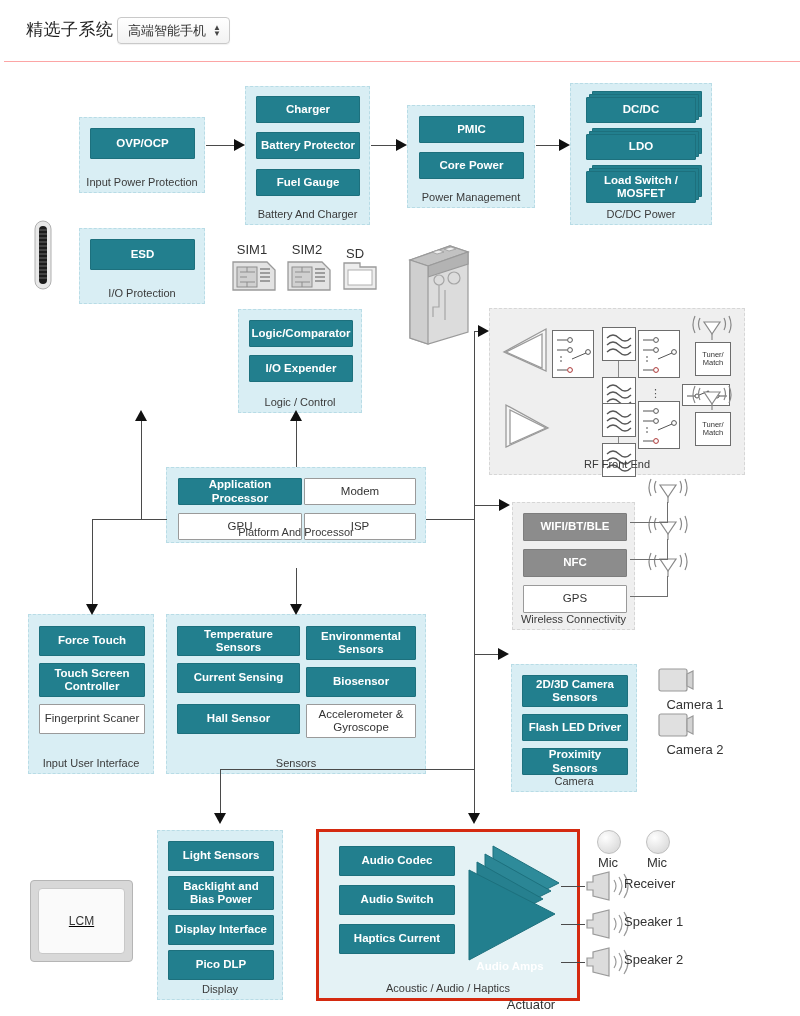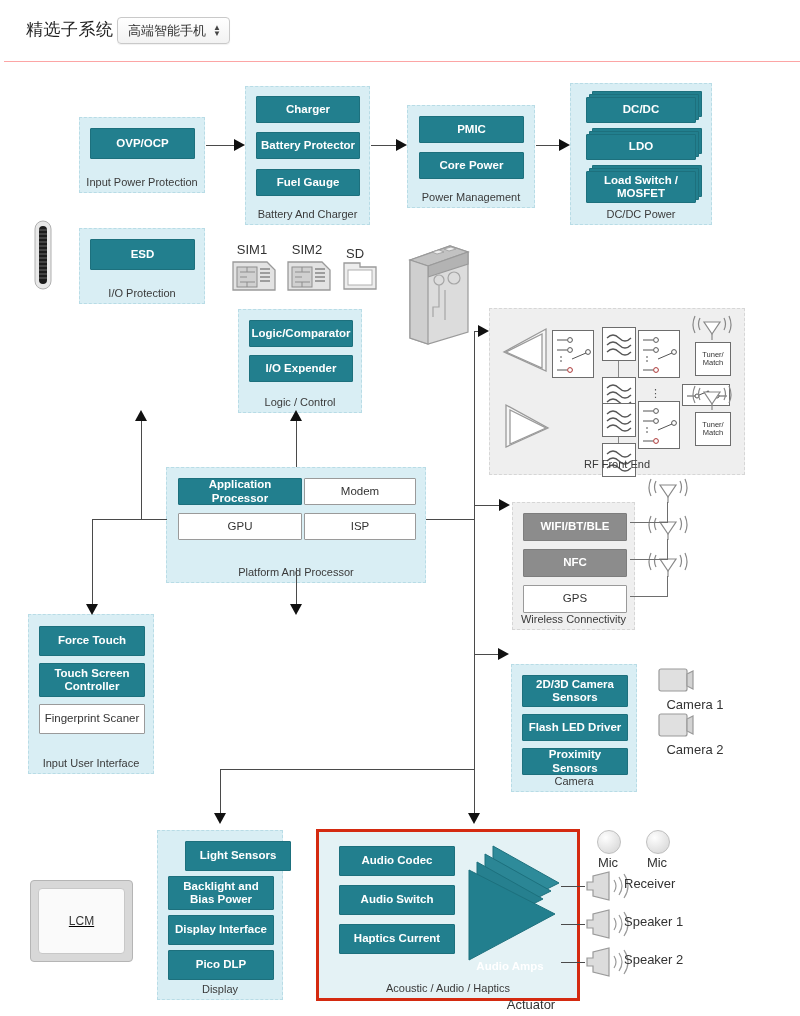--- a/index.html
+++ b/index.html
@@ -376,21 +376,21 @@
       </div>
       <div class="tuner" style="left:205px;top:103px;width:36px;height:34px;">
         <div>
           <div>Tuner/</div>
           <div>Match</div>
         </div>
       </div>
       <div class="group-caption">RF Front End</div>
     </div>
 
-    <div class="group" style="left:166px;top:405px;width:260px;height:116px;padding-left:17px;">
+    <div class="group" style="left:166px;top:405px;width:260px;height:76px;padding-left:17px;">
       <div class="blk" style="left:11px;top:10px;width:124px;height:27px;">Application Processor</div>
       <div class="blk white" style="left:137px;top:10px;width:112px;height:27px;">Modem</div>
       <div class="blk white" style="left:11px;top:45px;width:124px;height:27px;">GPU</div>
       <div class="blk white" style="left:137px;top:45px;width:112px;height:27px;">ISP</div>
       <div class="group-caption">Platform And Processor</div>
     </div>
 
     <div class="group grey" style="left:512px;top:440px;width:123px;height:128px;">
       <div class="blk grey" style="left:10px;top:10px;width:104px;height:28px;">WIFI/BT/BLE</div>
       <div class="blk grey" style="left:10px;top:46px;width:104px;height:28px;">NFC</div>
@@ -441,20 +441,29 @@
     <div class="line vline" style="left:667px;top:477px;height:21px;background:#6e6e6e;"></div>
     <div class="line vline" style="left:667px;top:514px;height:21px;background:#6e6e6e;"></div>
 
     <div class="group" style="left:28px;top:552px;width:126px;height:160px;">
       <div class="blk" style="left:10px;top:11px;width:106px;height:30px;">Force Touch</div>
       <div class="blk" style="left:10px;top:48px;width:106px;height:34px;">Touch Screen Controller</div>
       <div class="blk white" style="left:10px;top:89px;width:106px;height:30px;">Fingerprint Scaner</div>
       <div class="group-caption">Input User Interface</div>
     </div>
 
+    <div class="group" style="left:166px;top:552px;width:260px;height:160px;">
+      <div class="blk" style="left:10px;top:11px;width:123px;height:30px;">Temperature Sensors</div>
+      <div class="blk" style="left:139px;top:11px;width:110px;height:34px;">Environmental Sensors</div>
+      <div class="blk" style="left:10px;top:48px;width:123px;height:30px;">Current Sensing</div>
+      <div class="blk" style="left:139px;top:52px;width:110px;height:30px;">Biosensor</div>
+      <div class="blk" style="left:10px;top:89px;width:123px;height:30px;">Hall Sensor</div>
+      <div class="blk white" style="left:139px;top:89px;width:110px;height:34px;">Accelerometer &amp; Gyroscope</div>
+      <div class="group-caption">Sensors</div>
+    </div>
 
     <div class="group" style="left:511px;top:602px;width:126px;height:128px;">
       <div class="blk" style="left:10px;top:10px;width:106px;height:32px;">2D/3D Camera Sensors</div>
       <div class="blk" style="left:10px;top:49px;width:106px;height:27px;">Flash LED Driver</div>
       <div class="blk" style="left:10px;top:83px;width:106px;height:27px;">Proximity Sensors</div>
       <div class="group-caption">Camera</div>
     </div>
     <div class="camicon" style="left:657px;top:603px;">
       <svg width="42" height="30" viewBox="0 0 42 30">
         <rect x="2" y="4" width="28" height="22" rx="2" fill="#e0e0e0" stroke="#9a9a9a" stroke-width="1.2"></rect>
@@ -468,21 +477,21 @@
         <path d="M30,9 L36,6 L36,24 L30,21 Z" fill="#d3d3d3" stroke="#9a9a9a" stroke-width="1.2"></path>
       </svg>
     </div>
     <div class="lbl" style="left:650px;top:680px;width:90px;">Camera 2</div>
 
     <div class="lcm" style="left:30px;top:818px;width:103px;height:82px;">
       <div class="lcm-inner">LCM</div>
     </div>
 
     <div class="group" style="left:157px;top:768px;width:126px;height:170px;">
-      <div class="blk" style="left:10px;top:10px;width:106px;height:30px;margin-left:17px;">Light Sensors</div>
+      <div class="blk" style="left:10px;top:10px;width:106px;height:30px;">Light Sensors</div>
       <div class="blk" style="left:10px;top:45px;width:106px;height:34px;">Backlight and Bias Power</div>
       <div class="blk" style="left:10px;top:84px;width:106px;height:30px;">Display Interface</div>
       <div class="blk" style="left:10px;top:119px;width:106px;height:30px;">Pico DLP</div>
       <div class="group-caption">Display</div>
     </div>
 
     <div class="group redhl" style="left:316px;top:767px;width:264px;height:172px;">
       <div class="blk" style="left:20px;top:14px;width:116px;height:30px;">Audio Codec</div>
       <div class="blk" style="left:20px;top:53px;width:116px;height:30px;">Audio Switch</div>
       <div class="blk" style="left:20px;top:92px;width:116px;height:30px;">Haptics Current</div>

